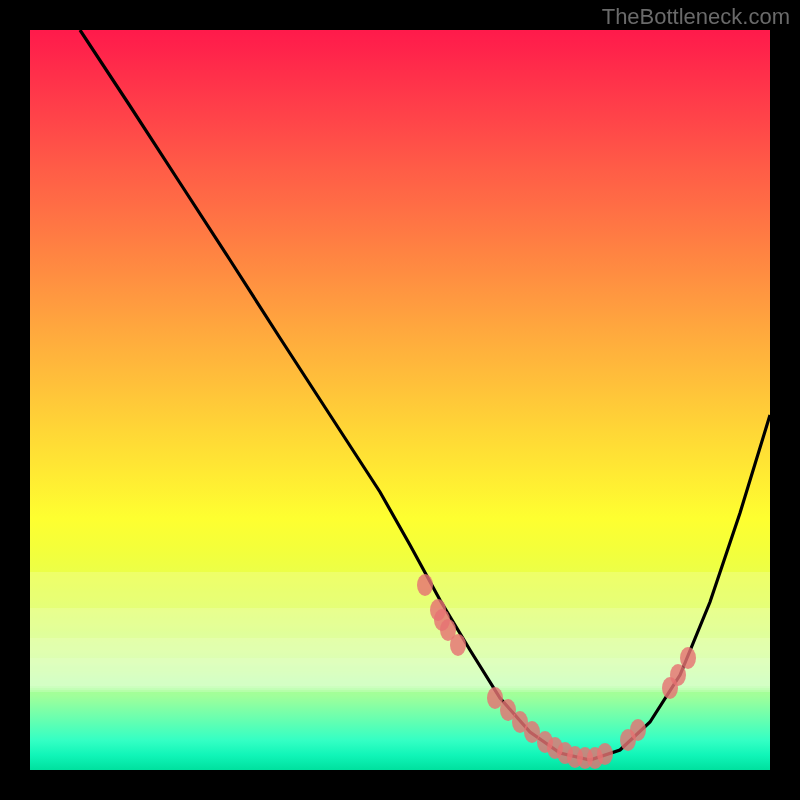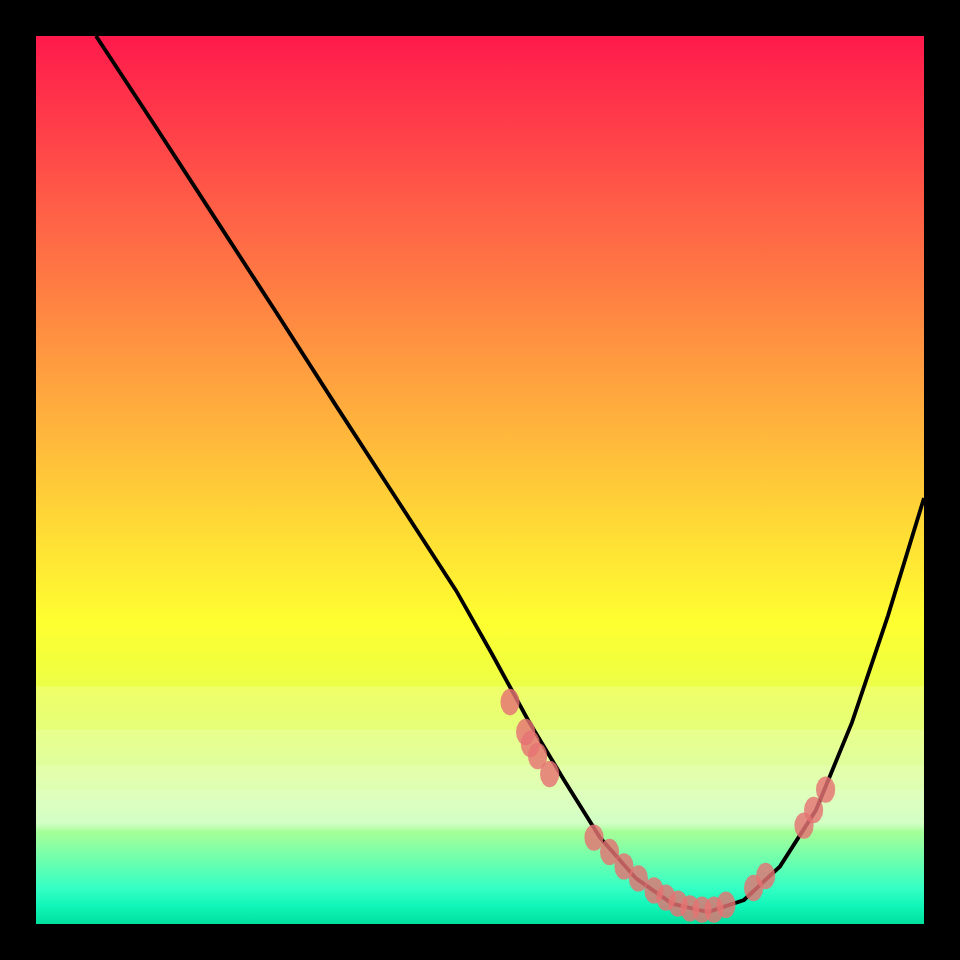--- a/index.html
+++ b/index.html
@@ -116,13 +116,14 @@
         <ellipse cx="565" cy="728" rx="8" ry="11" class="marker"></ellipse>
         <ellipse cx="575" cy="724" rx="8" ry="11" class="marker"></ellipse>
         <ellipse cx="598" cy="710" rx="8" ry="11" class="marker"></ellipse>
         <ellipse cx="608" cy="700" rx="8" ry="11" class="marker"></ellipse>
         <ellipse cx="640" cy="658" rx="8" ry="11" class="marker"></ellipse>
         <ellipse cx="648" cy="645" rx="8" ry="11" class="marker"></ellipse>
         <ellipse cx="658" cy="628" rx="8" ry="11" class="marker"></ellipse>
       </g>
   </svg>
 
+  <div class="attribution">TheBottleneck.com</div>
 </div>
 
 </body></html>

